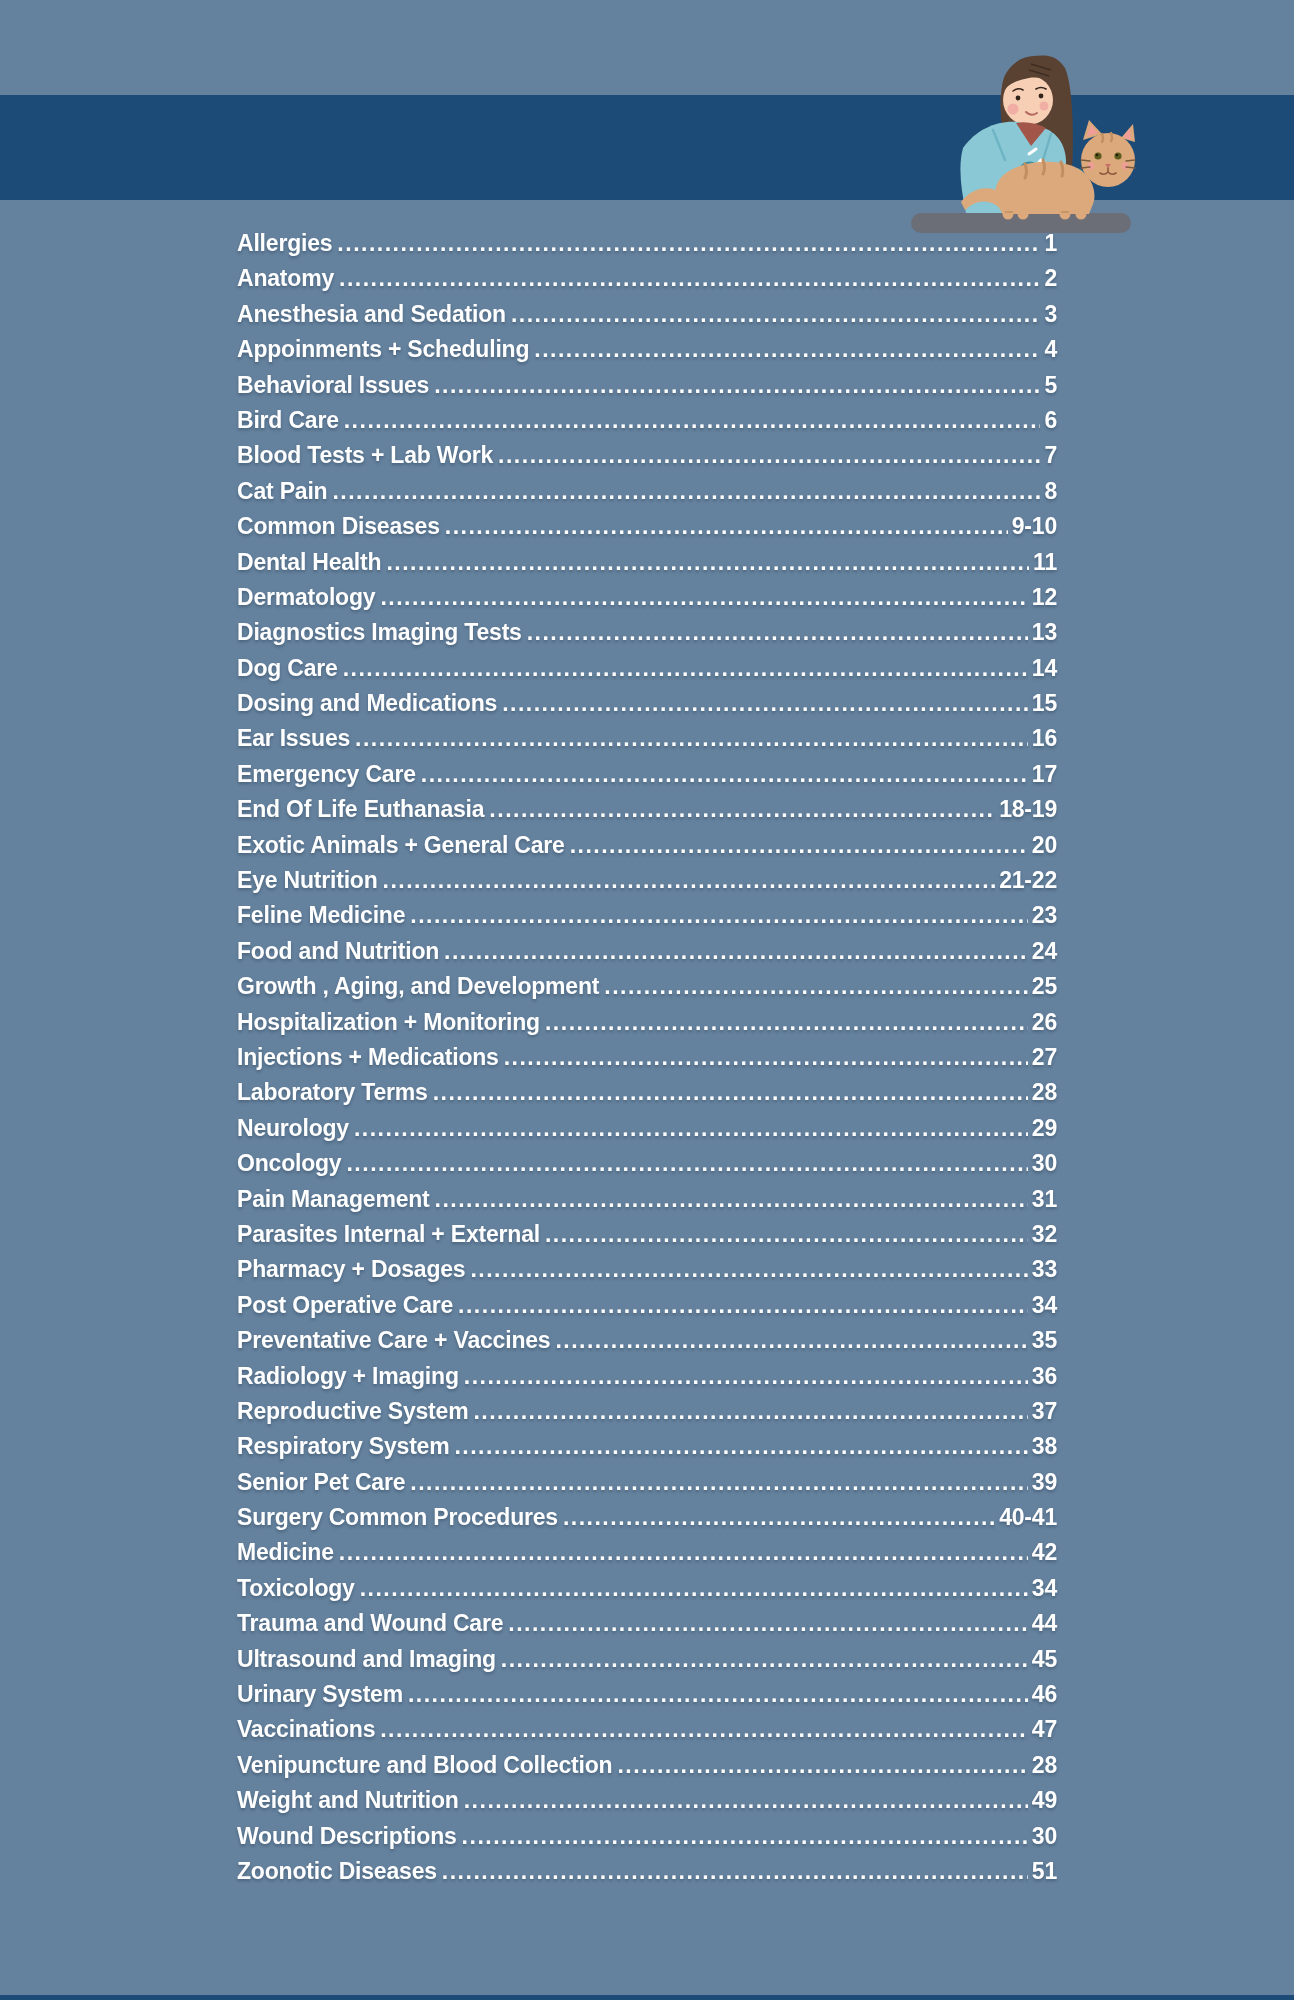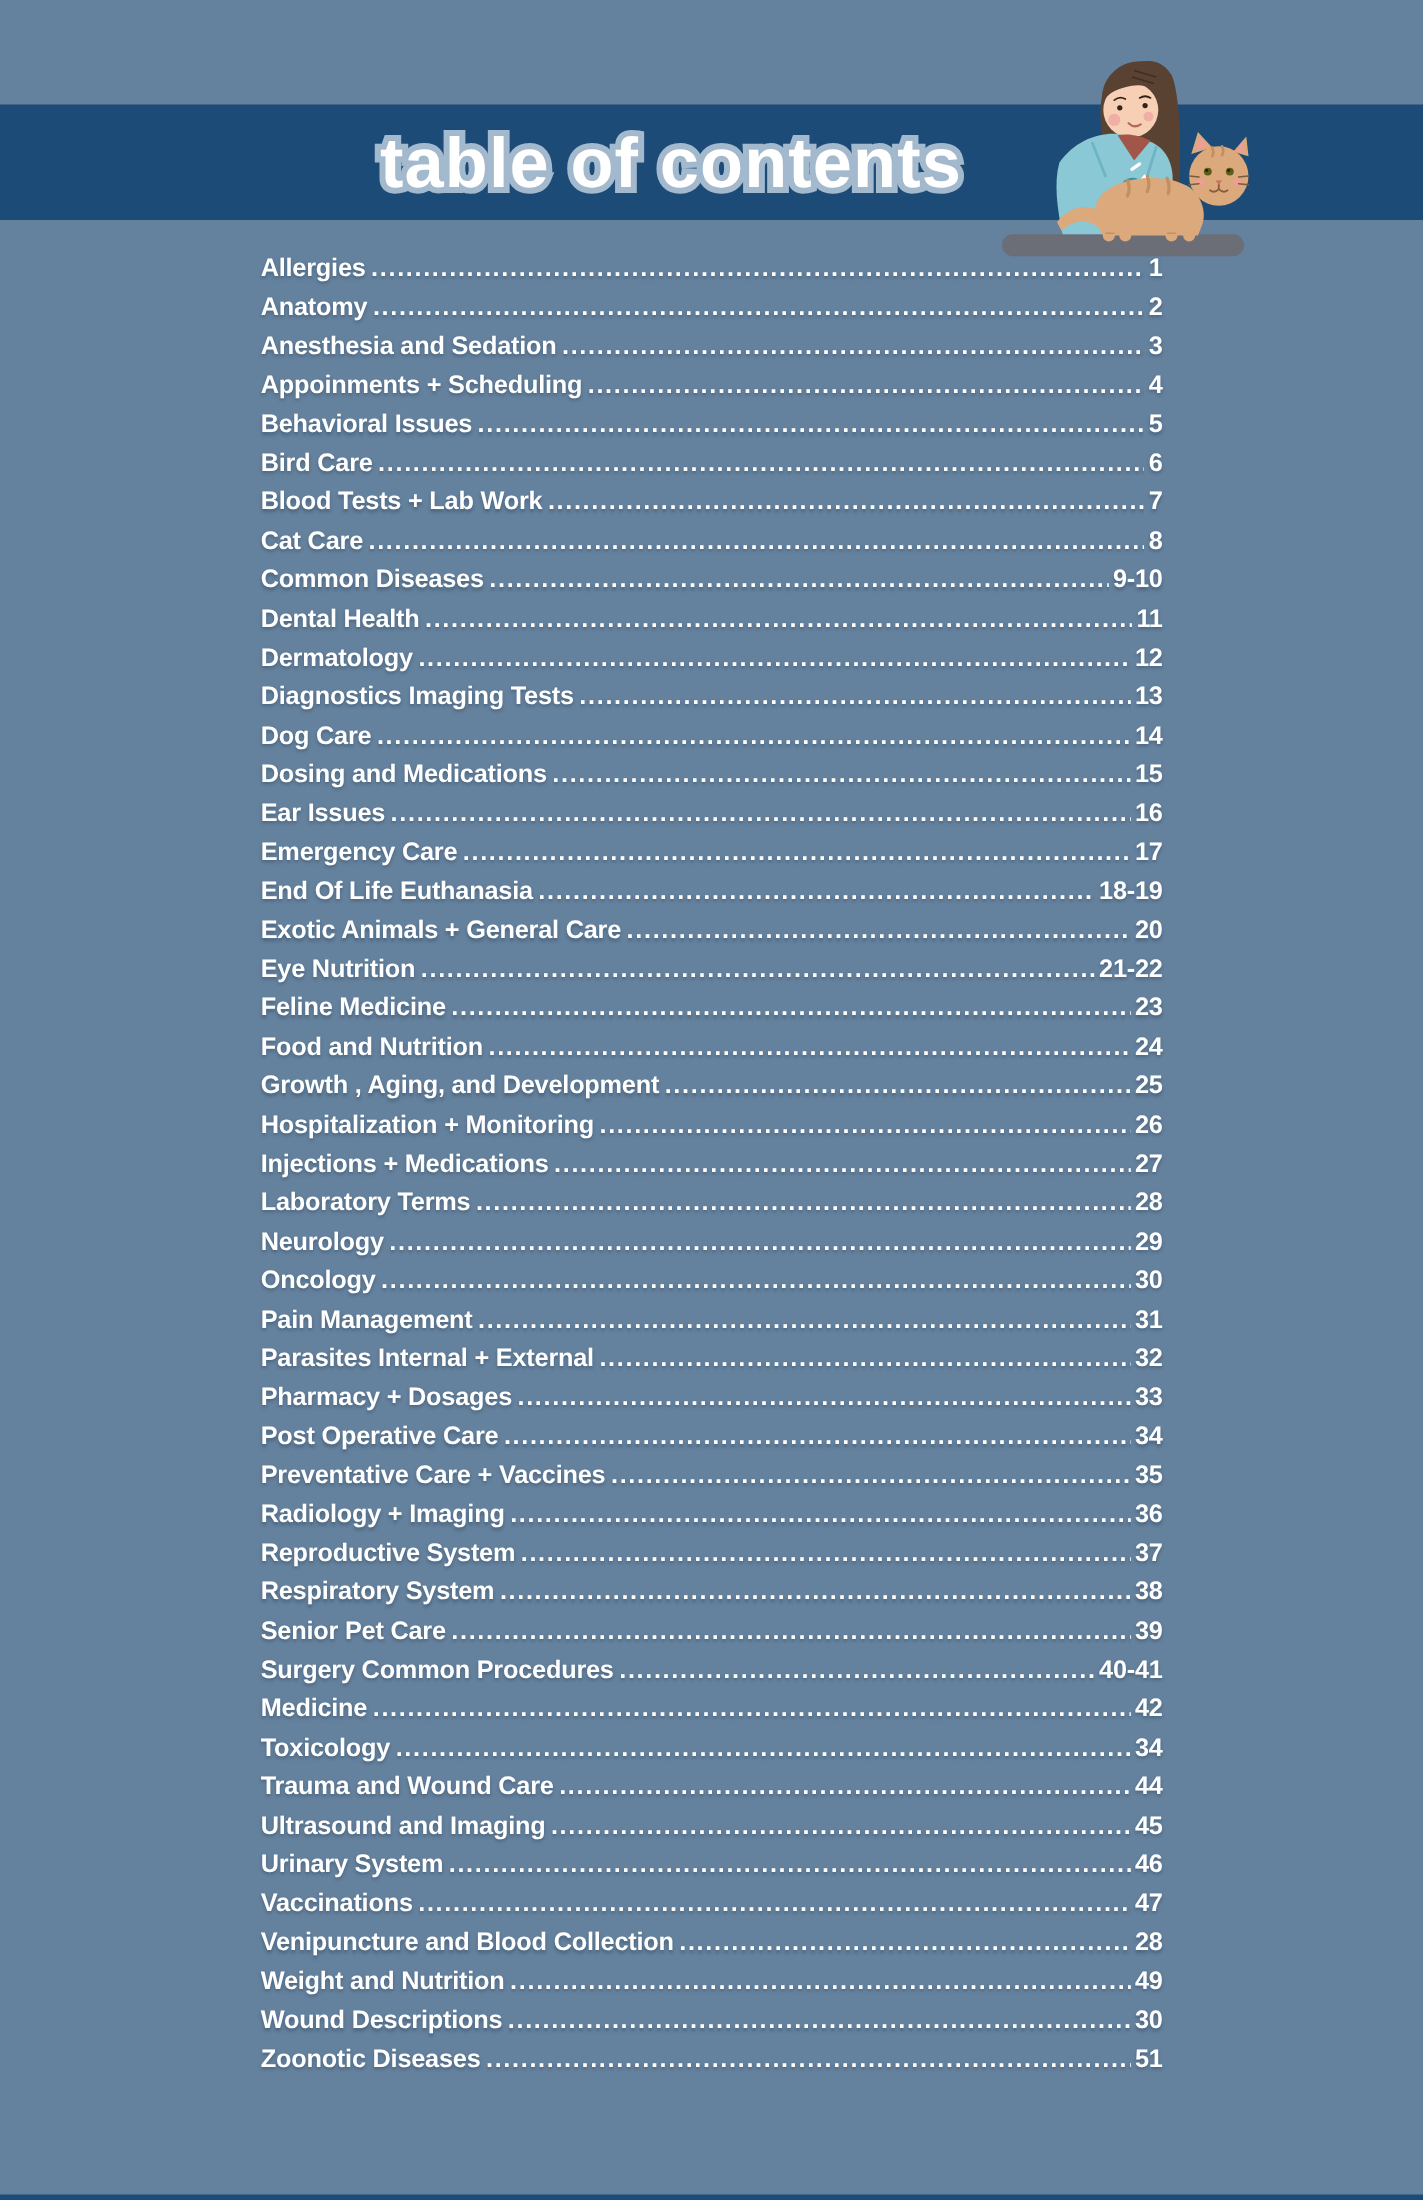--- a/index.html
+++ b/index.html
@@ -32,21 +32,20 @@
 
   .footer{position:absolute;left:0;bottom:0;width:1294px;height:5px;background:#1D4B77;}
 </style>
 </head>
 <body>
 
 <div class="page">
 
   <div class="banner"></div>
 
-  <h1 class="title">table of contents</h1>
 
   <div class="illus">
     <svg width="235" height="188" viewBox="0 0 235 188">
 
       <g>
         <rect x="6" y="165" width="220" height="20" rx="10" fill="#6C6E77"></rect>
       </g>
 
       <g>
 
@@ -151,21 +150,21 @@
         <span class="lbl">Bird Care</span>
         <span class="dots">....................................................................................................................................................................................................................................................................</span>
         <span class="num">6</span>
       </div>
       <div class="toc-row">
         <span class="lbl">Blood Tests + Lab Work</span>
         <span class="dots">....................................................................................................................................................................................................................................................................</span>
         <span class="num">7</span>
       </div>
       <div class="toc-row">
-        <span class="lbl">Cat Care</span>
+        <span class="lbl">Cat Pain</span>
         <span class="dots">....................................................................................................................................................................................................................................................................</span>
         <span class="num">8</span>
       </div>
       <div class="toc-row">
         <span class="lbl">Common Diseases</span>
         <span class="dots">....................................................................................................................................................................................................................................................................</span>
         <span class="num">9-10</span>
       </div>
       <div class="toc-row">
         <span class="lbl">Dental Health</span>

